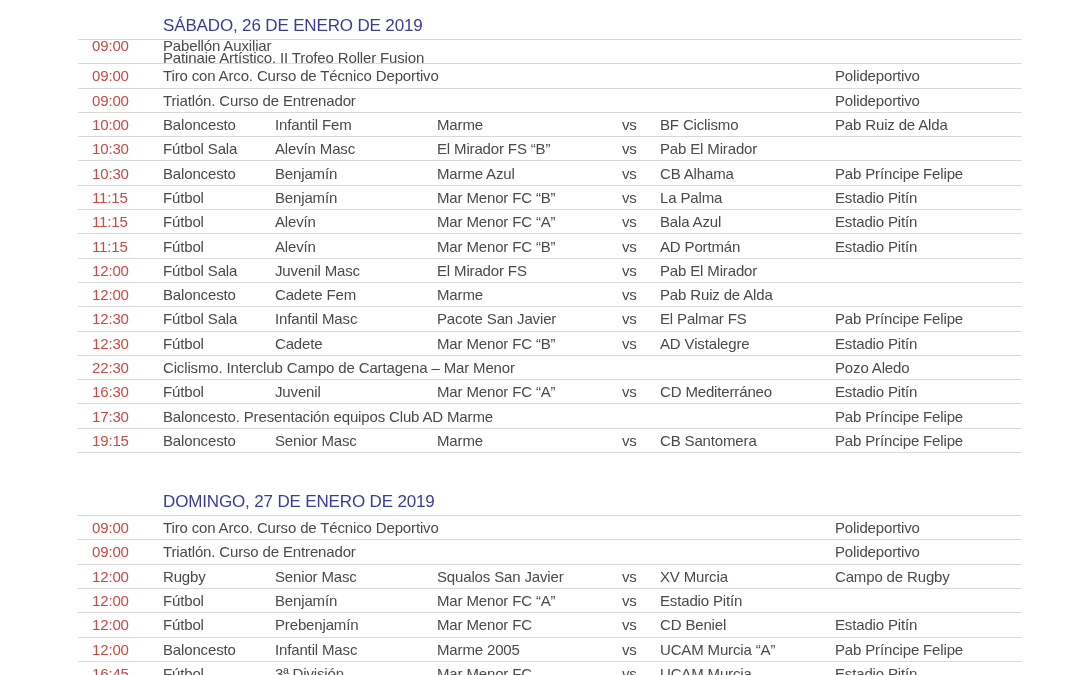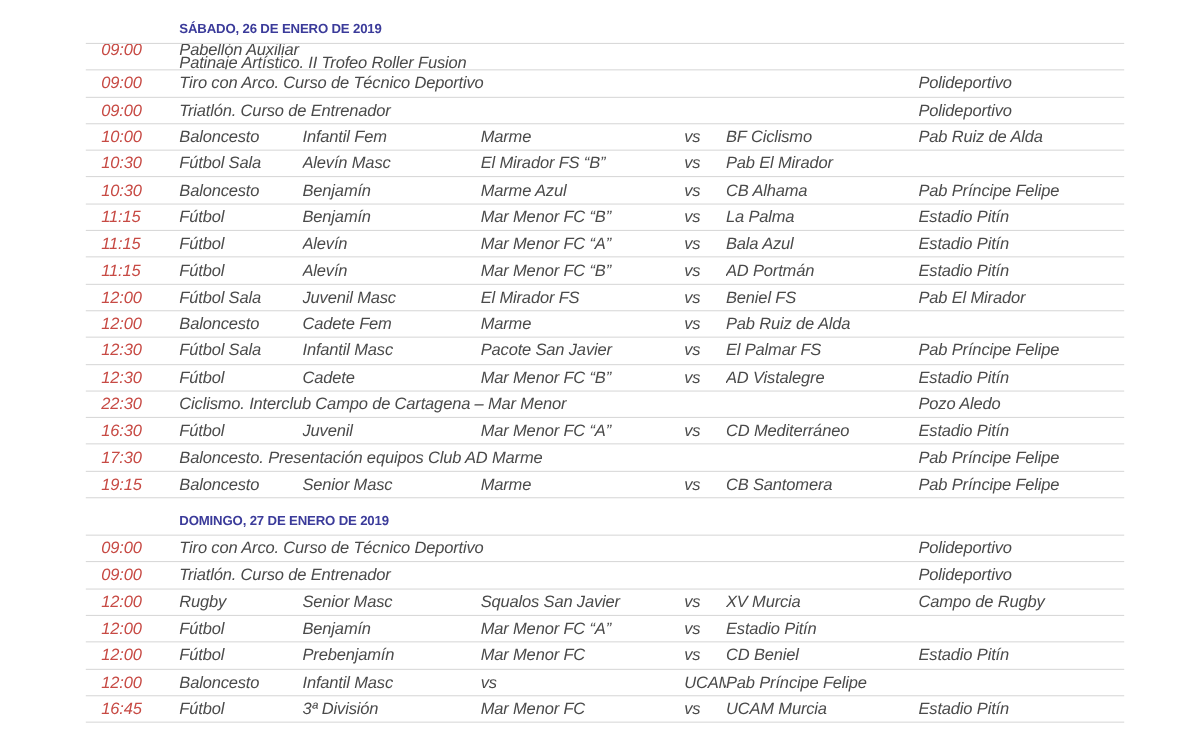--- a/index.html
+++ b/index.html
@@ -12,26 +12,26 @@
   html,body{background:#fff;}
   body{
     width:1080px;height:675px;
     overflow:hidden;position:relative;
     font-family:"Liberation Sans", sans-serif;
     font-size:15px;color:var(--text);
     letter-spacing:-0.15px;
   }
   .doc{position:absolute;left:78px;top:0;width:944px;}
   .day-header{
-    font-size:12px;font-weight:bold;color:var(--blue);
+    font-size:17px;font-weight:normal;color:var(--blue);
     padding-left:85px;height:26px;line-height:26px;
   }
   .sec-sat .day-header{margin-top:13px;}
-  .sec-sun .day-header{margin-top:7px;}
-  .sched-table{border-top:1px solid var(--line);font-style:italic;}
+  .sec-sun .day-header{margin-top:36px;}
+  .sched-table{border-top:1px solid var(--line);}
   .row{
     display:grid;
     grid-template-columns:85px 112px 162px 185px 38px 175px 1fr;
     height:24.3px;align-items:center;
     border-bottom:1px solid var(--line);
     white-space:nowrap;overflow:hidden;
   }
   .c{overflow:hidden;text-overflow:clip;}
   .c.time{padding-left:14px;color:var(--red);}
   .c.event{grid-column:2 / 7;}
@@ -112,21 +112,20 @@
           <span class="c vs">vs</span>
           <span class="c away">AD Portmán</span>
           <span class="c venue">Estadio Pitín</span>
         </div>
         <div class="row">
           <span class="c time">12:00</span>
           <span class="c sport">Fútbol Sala</span>
           <span class="c category">Juvenil Masc</span>
           <span class="c home">El Mirador FS</span>
           <span class="c vs">vs</span>
-          <span class="c away">Beniel FS</span>
           <span class="c venue">Pab El Mirador</span>
         </div>
         <div class="row">
           <span class="c time">12:00</span>
           <span class="c sport">Baloncesto</span>
           <span class="c category">Cadete Fem</span>
           <span class="c home">Marme</span>
           <span class="c vs">vs</span>
           <span class="c venue">Pab Ruiz de Alda</span>
         </div>
@@ -215,20 +214,21 @@
           <span class="c category">Prebenjamín</span>
           <span class="c home">Mar Menor FC</span>
           <span class="c vs">vs</span>
           <span class="c away">CD Beniel</span>
           <span class="c venue">Estadio Pitín</span>
         </div>
         <div class="row">
           <span class="c time">12:00</span>
           <span class="c sport">Baloncesto</span>
           <span class="c category">Infantil Masc</span>
+          <span class="c home">Marme 2005</span>
           <span class="c vs">vs</span>
           <span class="c away">UCAM Murcia “A”</span>
           <span class="c venue">Pab Príncipe Felipe</span>
         </div>
         <div class="row">
           <span class="c time">16:45</span>
           <span class="c sport">Fútbol</span>
           <span class="c category">3ª División</span>
           <span class="c home">Mar Menor FC</span>
           <span class="c vs">vs</span>

